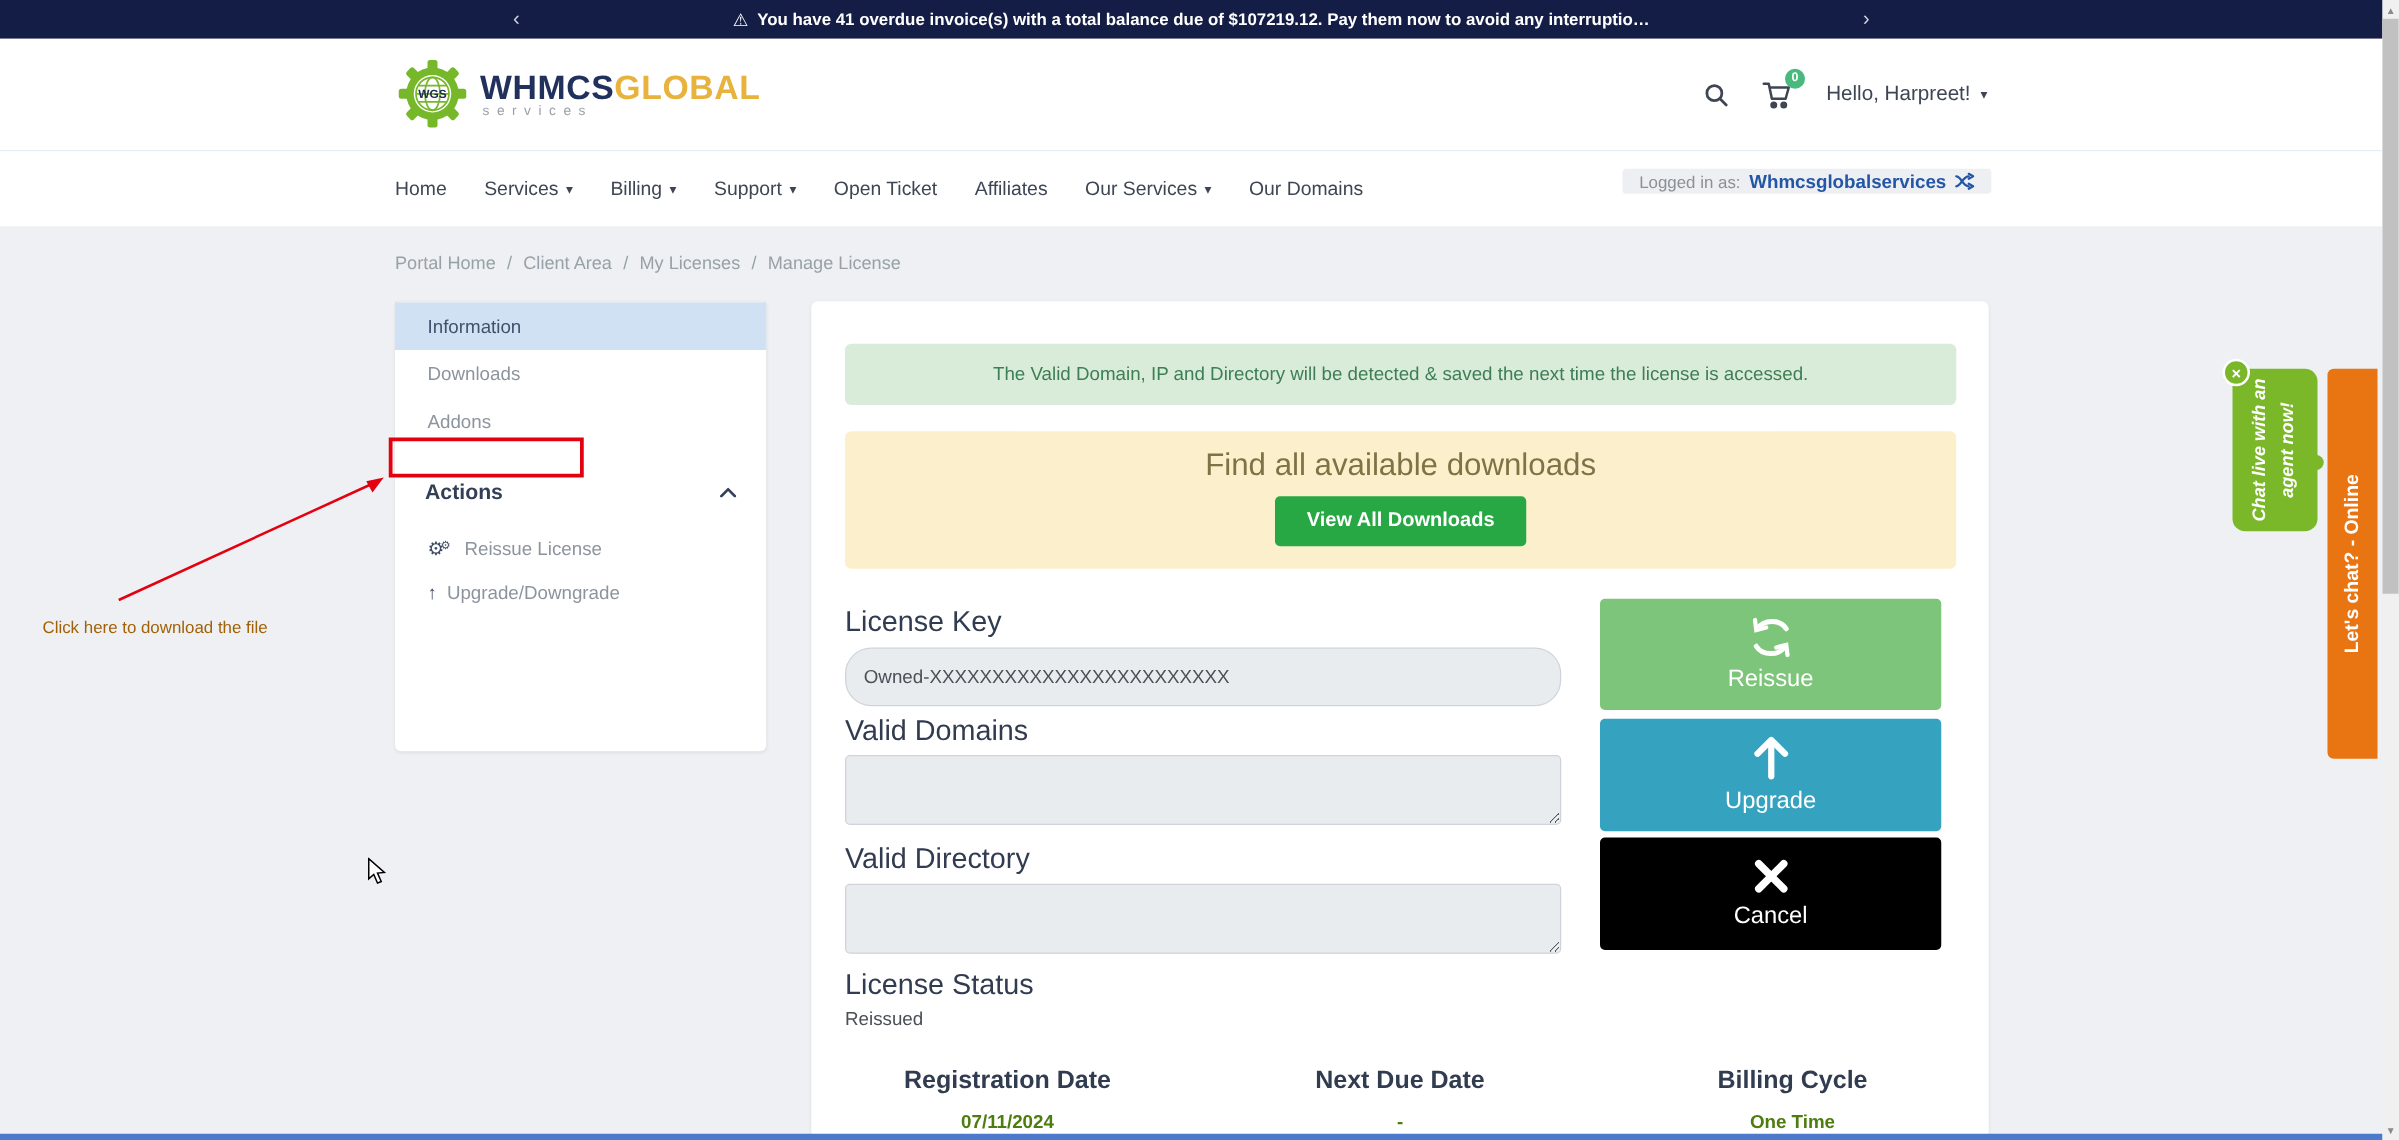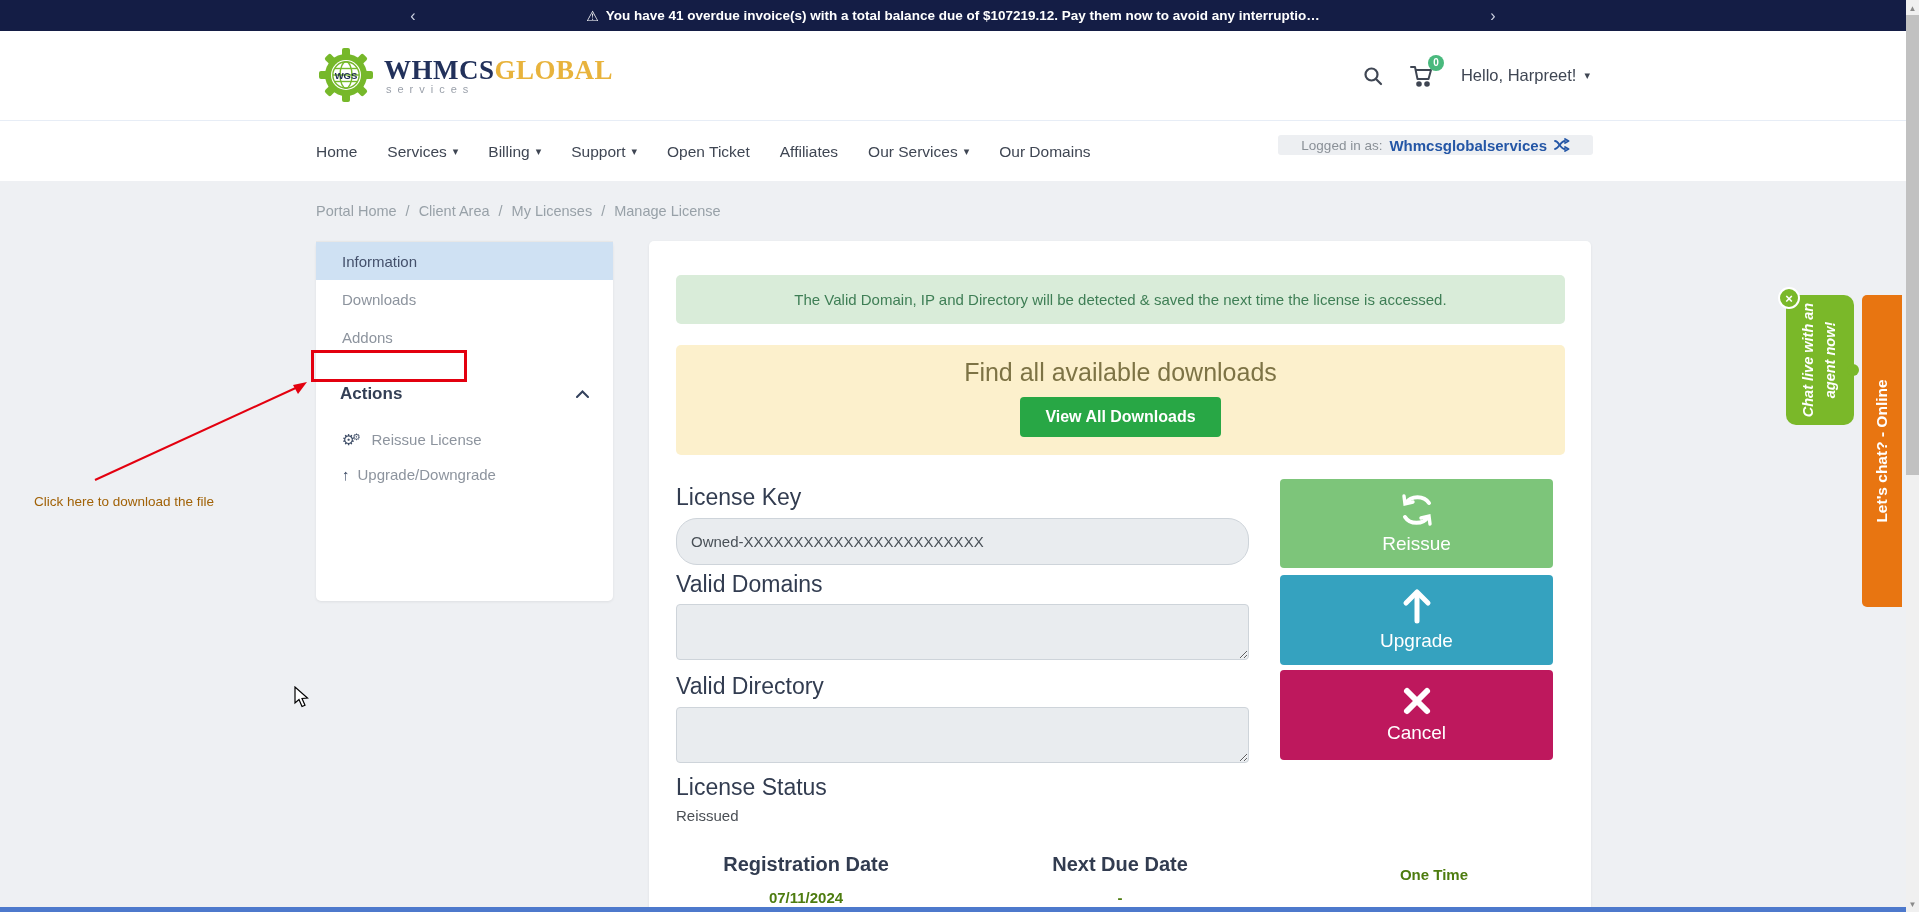--- a/index.html
+++ b/index.html
@@ -13,36 +13,36 @@
   .topbar .msg { color:#fff; font-size:13.5px; font-weight:bold; display:flex; align-items:center; gap:7px; }
   .warn-ico { color:#fff; font-size:14px; line-height:1; }
   .tb-chev { position:absolute; top:0; height:31px; width:30px; color:#cdd2e2; font-size:16px;
              display:flex; align-items:center; justify-content:center; cursor:pointer; }
   .tb-prev { left:398px; } .tb-next { left:1478px; }
 
   
   .header { position:absolute; left:0; top:31px; width:1906px; height:89px; background:#fff; }
   .brand { position:absolute; left:316px; top:14px; display:flex; align-items:center; }
   .brand-text { margin-left:8px; }
-  .brand-line1 { font-size:27px; font-weight:bold; letter-spacing:.5px;font-family:Liberation Serif, serif; }
+  .brand-line1 { font-size:27px; font-weight:bold; letter-spacing:.5px; }
   .brand-w1 { color:#22315b; } .brand-w2 { color:#e8b33c; font-weight:600; }
   .brand-sub { font-size:11px; color:#9aa0aa; letter-spacing:6px; margin-top:-3px; margin-left:2px; }
   .hdr-right { position:absolute; right:316px; top:0; height:89px; display:flex; align-items:center; gap:26px; }
   .icon-btn { position:relative; cursor:pointer; display:flex; align-items:center; }
   .cart-badge { position:absolute; top:-9px; right:-9px; background:#49b97d; color:#fff; font-size:10px;
                 font-weight:bold; width:16px; height:16px; border-radius:50%; display:flex; align-items:center; justify-content:center; }
   .greeting { font-size:16.5px; color:#3f4653; display:flex; align-items:center; gap:8px; cursor:pointer; }
   .caret { font-size:11px; color:#3f4653; }
 
   
   .navbar { position:absolute; left:0; top:120px; width:1906px; height:61px; background:#fff; border-top:1px solid #e7edf6; }
   .nav-items { position:absolute; left:316px; top:0; height:61px; display:flex; align-items:center; gap:30px; }
   .nav-item { font-size:15.5px; color:#3f4653; display:flex; align-items:center; gap:6px; cursor:pointer; white-space:nowrap; }
   .loggedin { position:absolute; right:313px; top:14px; height:20px; background:#edeff2; border-radius:3px;
-              display:flex; align-items:center; padding:0 23px; gap:7px; }
+              display:flex; align-items:center; padding:0 13px; gap:7px; }
   .li-label { font-size:13.5px; color:#8a9097; }
   .li-user { font-size:15px; font-weight:bold; color:#2456a6; cursor:pointer; }
 
   
   .breadcrumb { position:absolute; left:316px; top:203px; font-size:14.5px; color:#98a1a8; display:flex; gap:9px; }
   .bc-link { cursor:pointer; }
 
   
   .side-card { position:absolute; left:316px; top:241px; width:297px; height:360px; background:#fff;
                border-radius:5px; box-shadow:0 1px 3px rgba(0,0,0,.07); }
@@ -75,21 +75,21 @@
   .fld-label { position:absolute; left:27px; font-size:23px; font-weight:500; color:#323c50; }
   .fld-input { position:absolute; left:27px; width:573px; height:47px; background:#e9ecef; border:1px solid #ced4da;
                border-radius:4px; font-size:15px; color:#495057; padding:14px; }
   textarea.fld-input { height:56px; resize:vertical; font-family:"Liberation Sans",sans-serif; }
   .status-val { position:absolute; left:27px; top:566px; font-size:15px; color:#4a4f55; }
 
   .big-btn { position:absolute; left:631px; width:273px; border-radius:4px; color:#fff; text-align:center;
              cursor:pointer; display:flex; flex-direction:column; align-items:center; justify-content:center; gap:6px; }
   .btn-reissue { top:238px; height:89px; background:#7dc57a; }
   .btn-upgrade { top:334px; height:90px; background:#35a2bf; }
-  .btn-cancel  { top:429px; height:90px; background:#be185d; }
+  .btn-cancel  { top:429px; height:90px; background:#000000; }
   .big-btn .lbl { font-size:19px; }
 
   .details-row { position:absolute; left:0; top:612px; width:942px; display:flex; }
   .det-col { width:314px; text-align:center; }
   .det-label { font-size:20px; font-weight:bold; color:#323c50; }
   .det-value { font-size:15px; color:#4d7c0f; margin-top:13px;font-weight:bold; }
 
   
   .chat-bubble { position:absolute; left:1786px; top:295px; width:68px; height:130px; background:#7ab829; border-radius:10px; }
   .bubble-inner { position:absolute; left:50%; top:50%; transform:translate(-50%,-50%) rotate(-90deg);
@@ -317,20 +317,21 @@
     <div class="details-row">
       <div class="det-col">
         <div class="det-label">Registration Date</div>
         <div class="det-value">07/11/2024</div>
       </div>
       <div class="det-col">
         <div class="det-label">Next Due Date</div>
         <div class="det-value">-</div>
       </div>
       <div class="det-col">
+        <div class="det-label">Billing Cycle</div>
         <div class="det-value">One Time</div>
       </div>
     </div>
   </div>
 
   <div class="chat-bubble">
     <div class="bubble-inner">
       <div>Chat live with an</div>
       <div>agent now!</div>
     </div>

